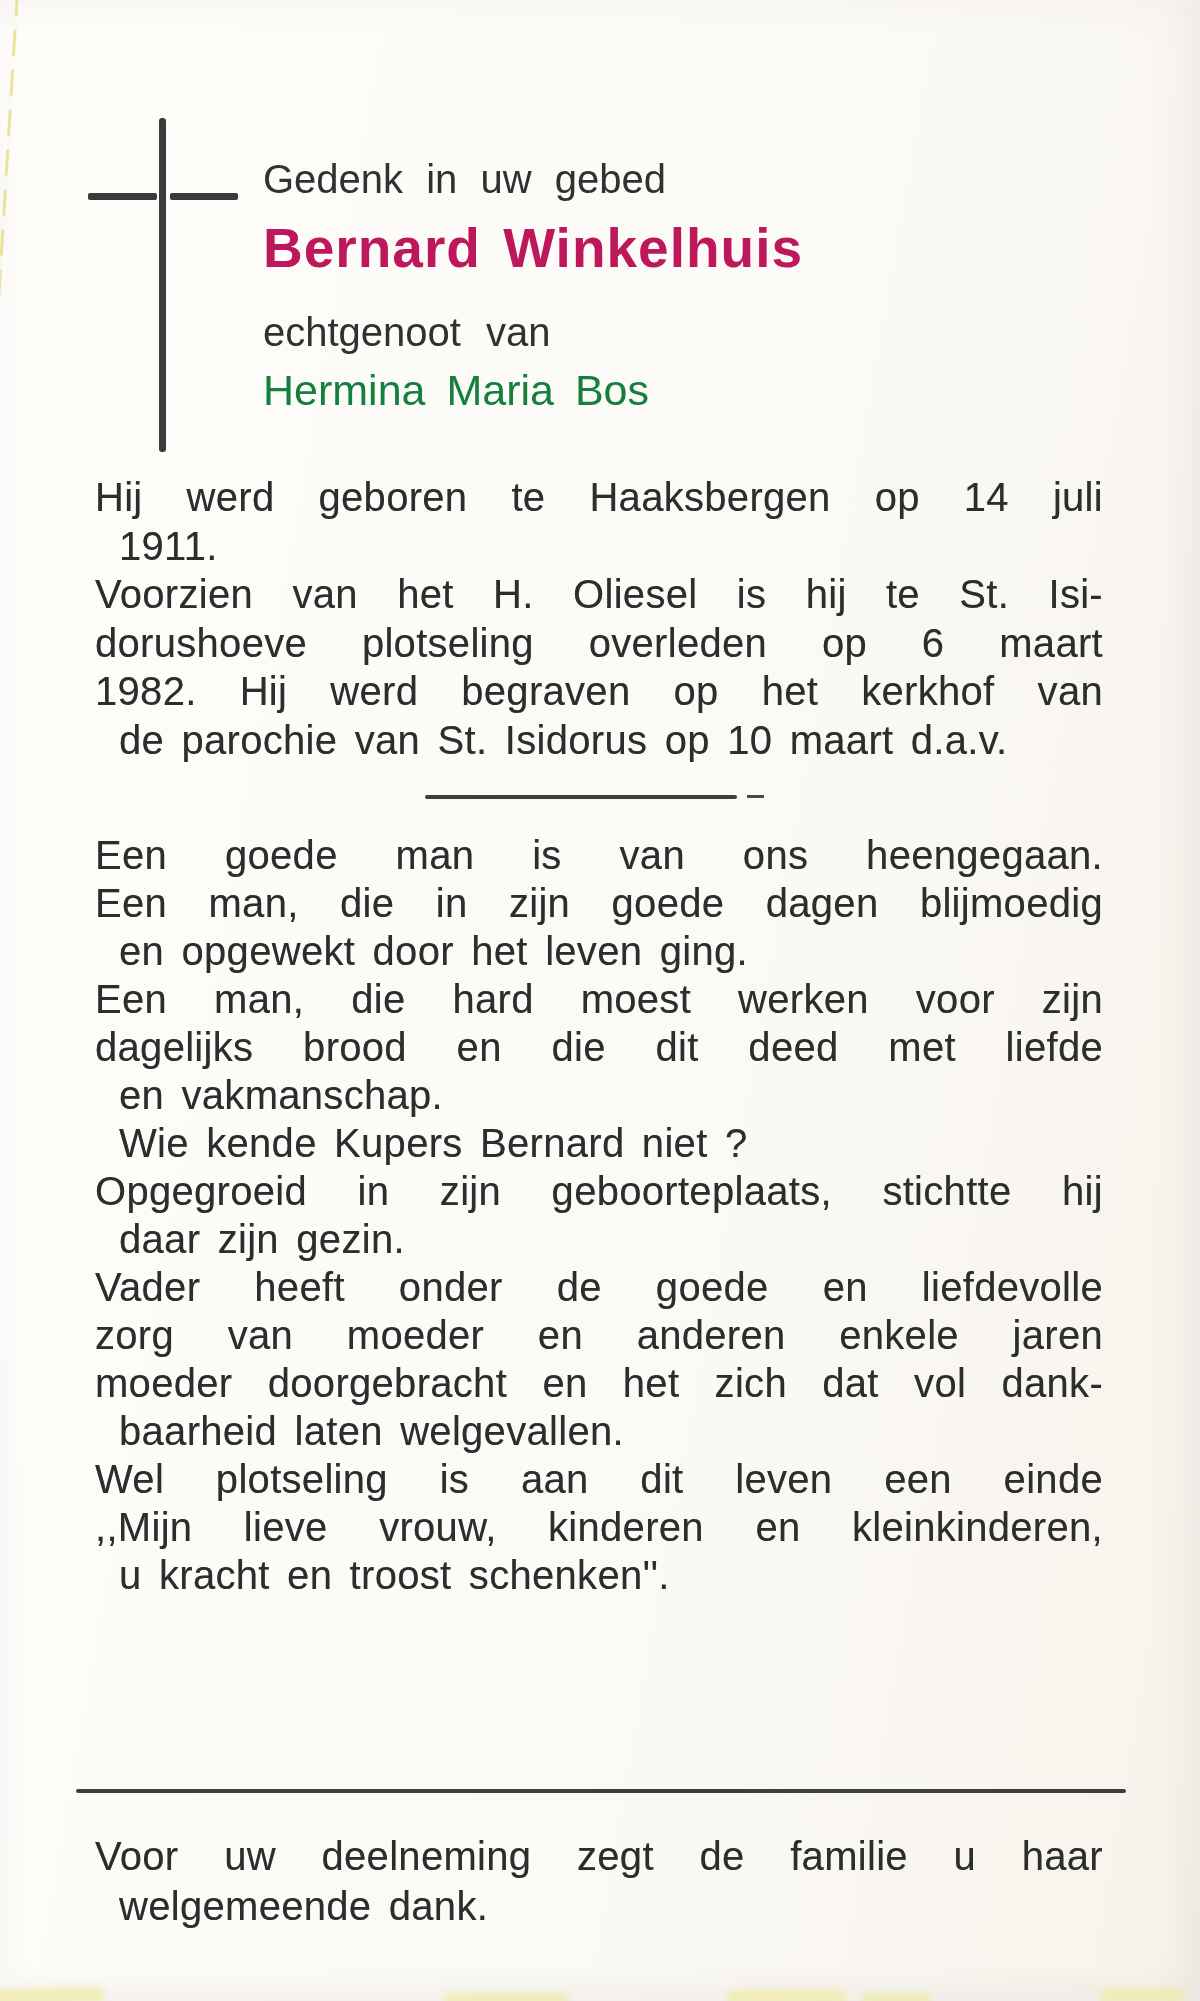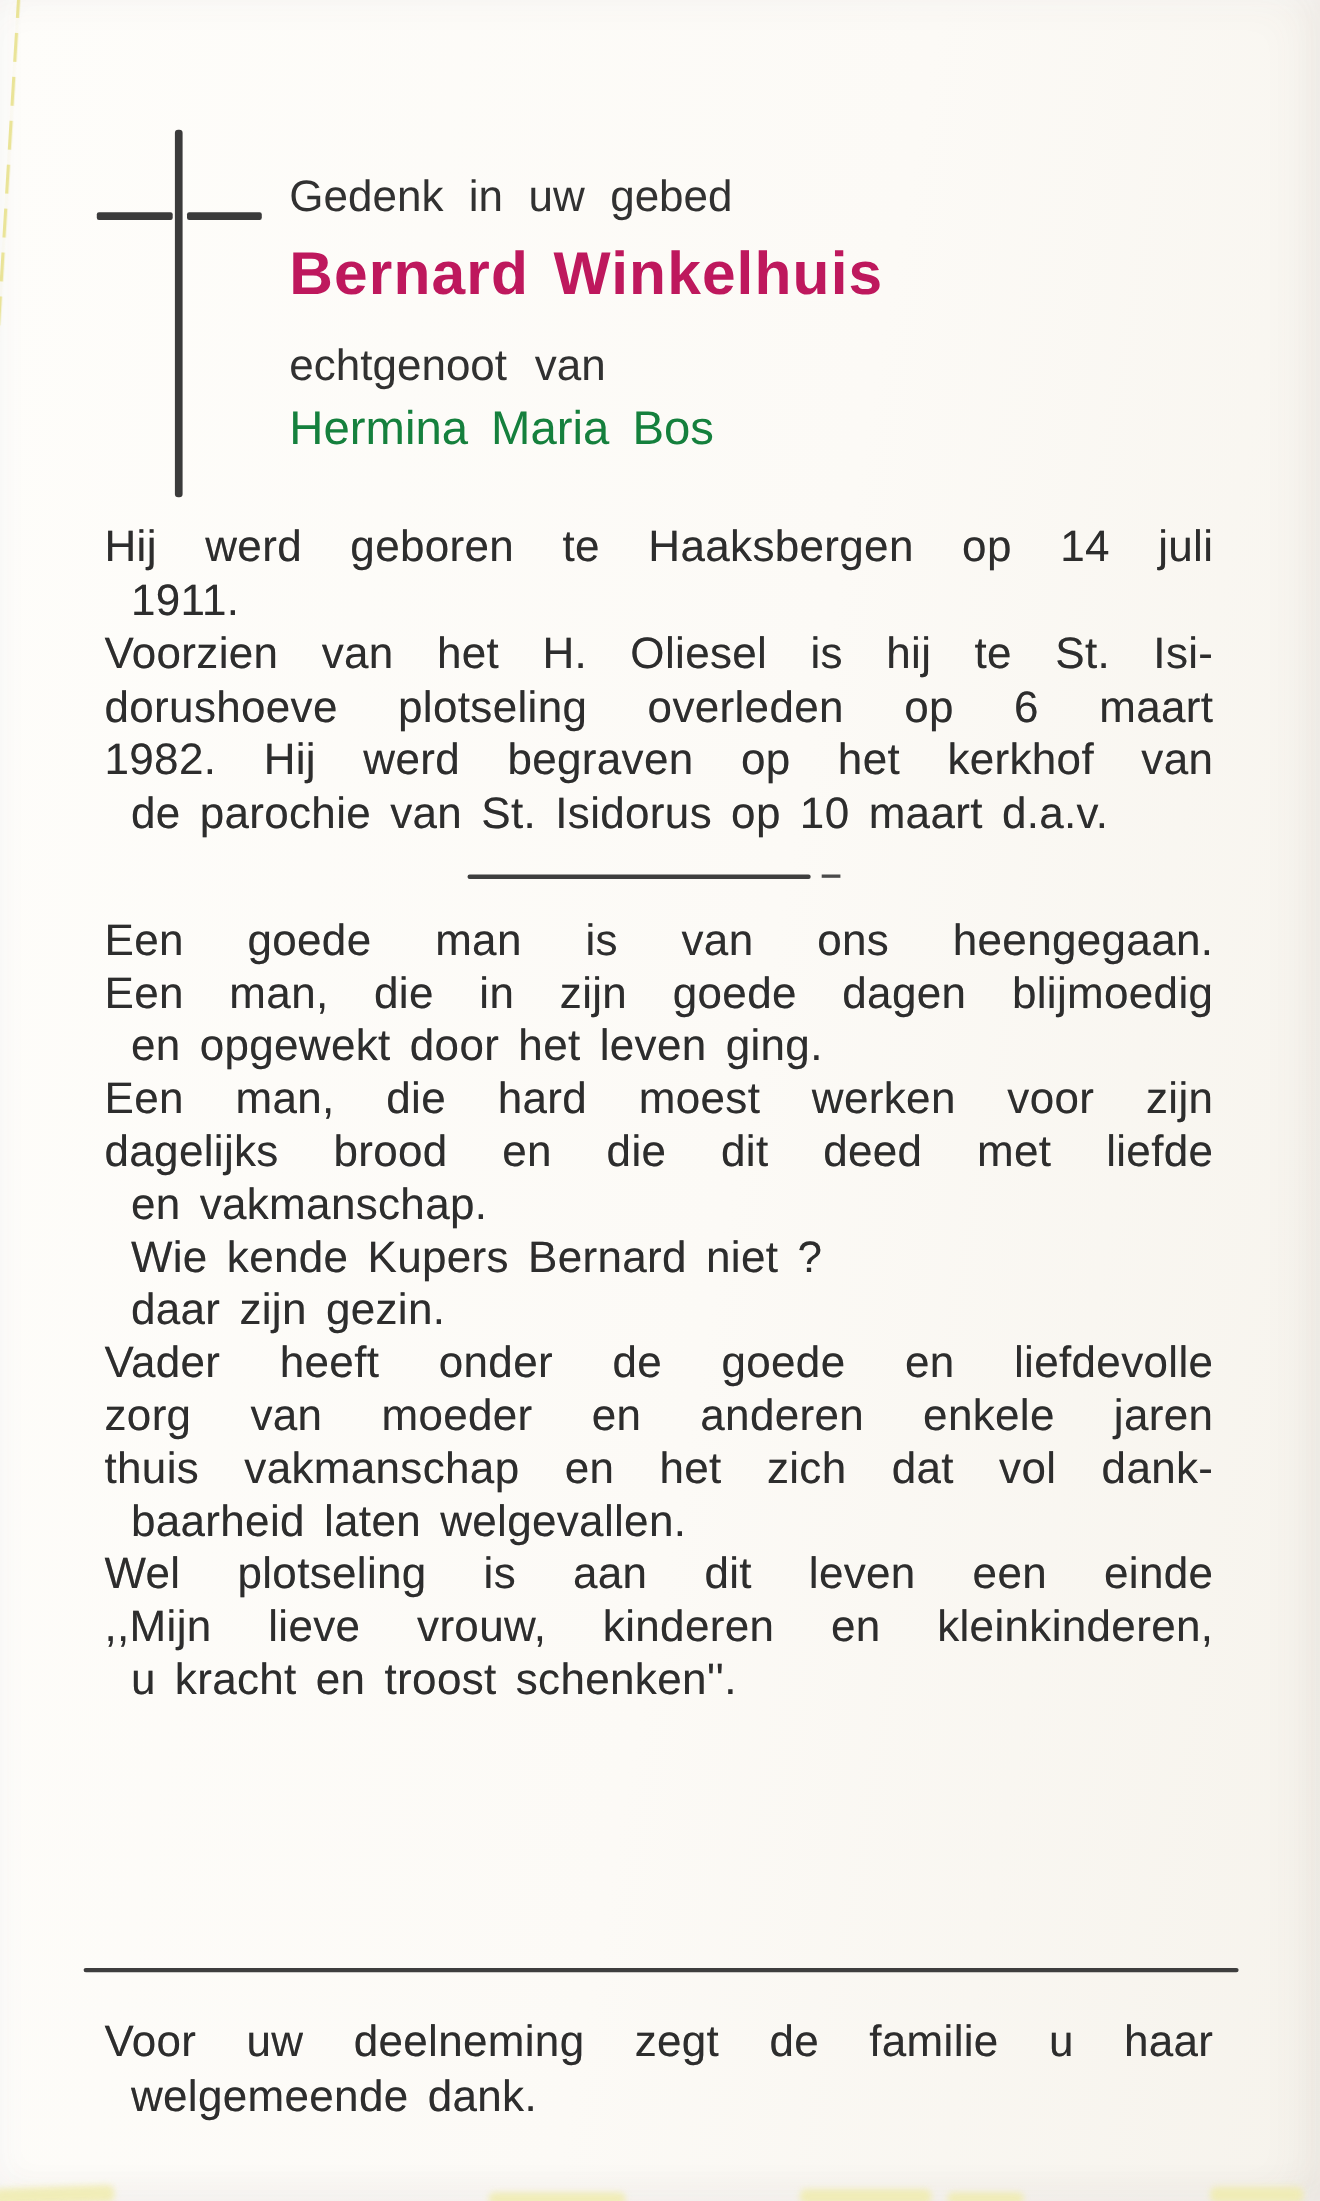--- a/index.html
+++ b/index.html
@@ -159,24 +159,25 @@
 <div class="divider-mid-dash"></div>
 
 <div class="tblock tblock-2">
     <div class="bline fill">Een goede man is van ons heengegaan.</div>
     <div class="bline fill">Een man, die in zijn goede dagen blijmoedig</div>
     <div class="bline end">en opgewekt door het leven ging.</div>
     <div class="bline fill">Een man, die hard moest werken voor zijn</div>
     <div class="bline fill">dagelijks brood en die dit deed met liefde</div>
     <div class="bline end">en vakmanschap.</div>
     <div class="bline end">Wie kende Kupers Bernard niet ?</div>
+    <div class="bline fill">Opgegroeid in zijn geboorteplaats, stichtte hij</div>
     <div class="bline end">daar zijn gezin.</div>
     <div class="bline fill">Vader heeft onder de goede en liefdevolle</div>
     <div class="bline fill">zorg van moeder en anderen enkele jaren</div>
-    <div class="bline fill">thuis vakmanschap en het zich dat vol dank-</div>
+    <div class="bline fill">moeder doorgebracht en het zich dat vol dank-</div>
     <div class="bline end">baarheid laten welgevallen.</div>
     <div class="bline fill">Wel plotseling is aan dit leven een einde</div>
     <div class="bline fill">,,Mijn lieve vrouw, kinderen en kleinkinderen,</div>
     <div class="bline end">u kracht en troost schenken''.</div>
   </div>
 
 <div class="divider-bottom"></div>
 
 <div class="tblock tblock-3">
     <div class="bline fill">Voor uw deelneming zegt de familie u haar</div>

